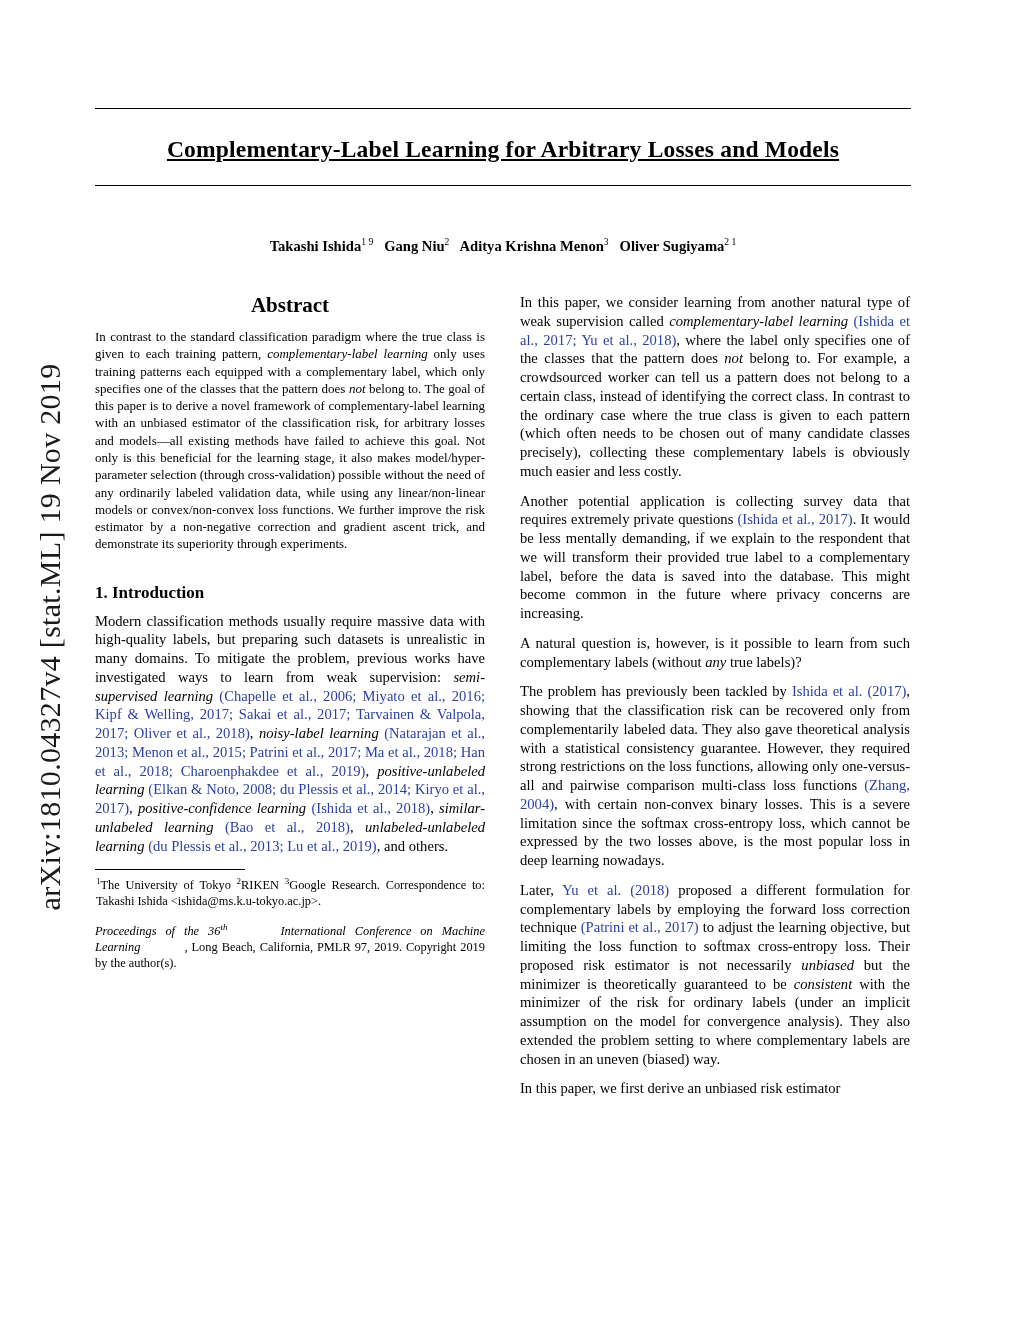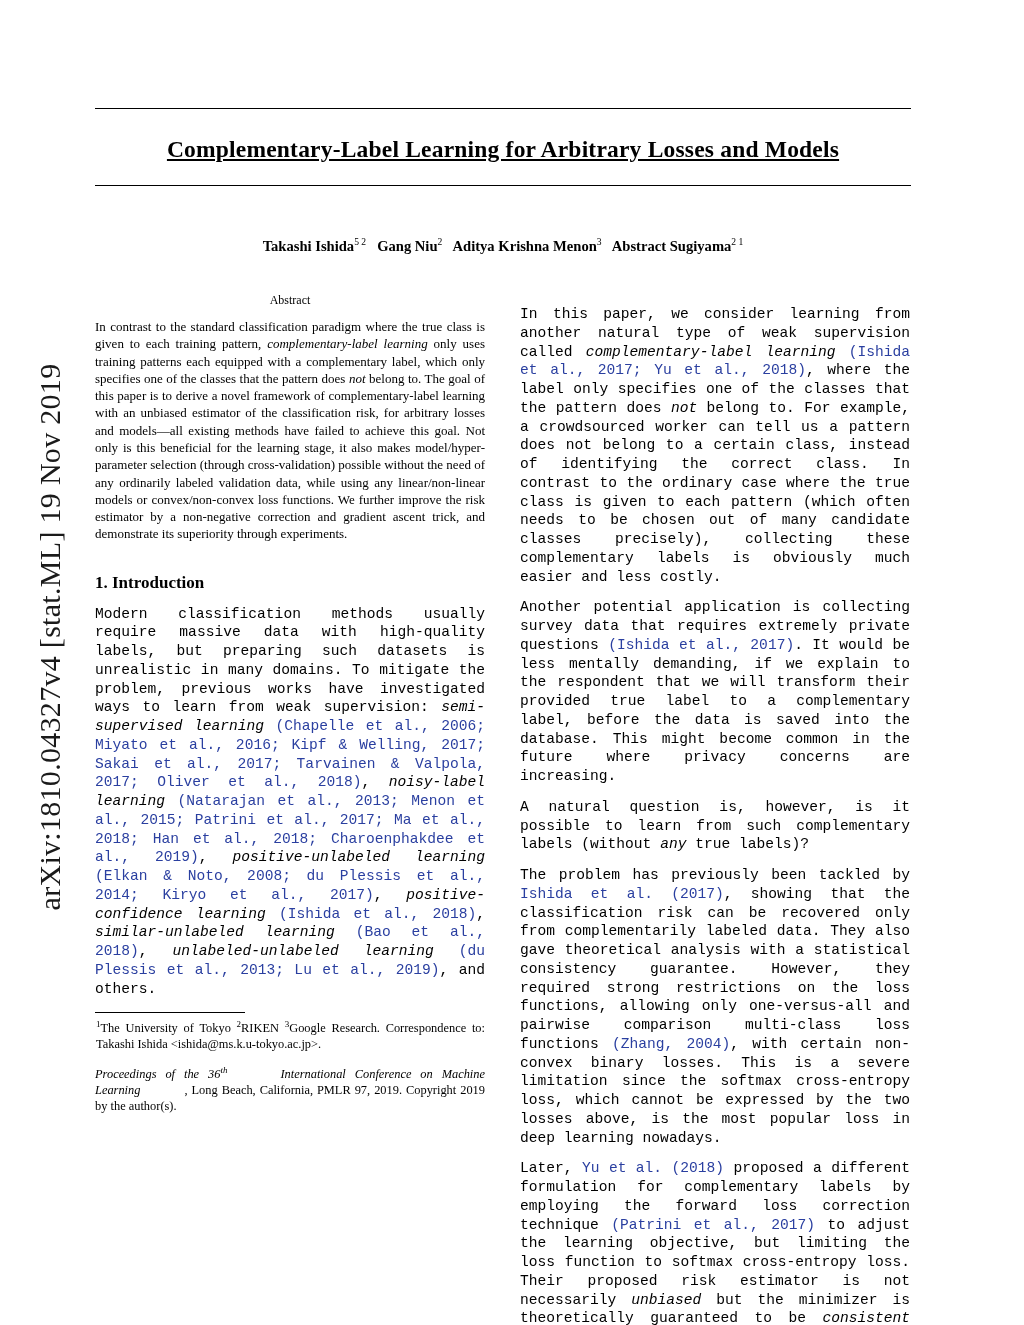--- a/index.html
+++ b/index.html
@@ -67,31 +67,30 @@
   .columns {
     display: flex;
     gap: 35px;
     margin-top: 38px;
   }
   .col {
     width: 390px;
   }
   .abstract-head {
     text-align: center;
-    font-size: 12px;
-    font-weight: normal;
+    font-size: 21px;
+    font-weight: bold;
     margin-bottom: 10px;
   }
   p.body {
     font-size: 14.6px;
     line-height: 1.285;
     text-align: justify;
-    margin: 12px 0 11px 0;
+    margin: 0 0 11px 0;
     hyphens: auto;
-    font-family: Liberation Mono, monospace;
   }
   p.abs {
     font-size: 13px;
     line-height: 1.33;
     text-align: justify;
     margin: 0;
     hyphens: auto;
   }
   .section-head {
     font-size: 17px;
@@ -136,24 +135,24 @@
 
   <div class="content">
 
     <div class="rule"></div>
 
     <div class="title">Complementary-Label Learning for Arbitrary Losses and Models</div>
 
     <div class="rule"></div>
 
     <div class="authors">
-      <span>Takashi Ishida</span><sup>5 2</sup>&nbsp;&nbsp;
+      <span>Takashi Ishida</span><sup>1 9</sup>&nbsp;&nbsp;
       <span>Gang Niu</span><sup>2</sup>&nbsp;&nbsp;
       <span>Aditya Krishna Menon</span><sup>3</sup>&nbsp;&nbsp;
-      <span>Abstract Sugiyama</span><sup>2 1</sup>
+      <span>Oliver Sugiyama</span><sup>2 1</sup>
     </div>
 
     <div class="columns">
 
       <div class="col">
 
         <div class="abstract-head">Abstract</div>
 
         <p class="abs">
           In contrast to the standard classification paradigm where the true class is given to each training pattern, <em>complementary-label learning</em> only uses training patterns each equipped with a complementary label, which only specifies one of the classes that the pattern does <em>not</em> belong to. The goal of this paper is to derive a novel framework of complementary-label learning with an unbiased estimator of the classification risk, for arbitrary losses and models—all existing methods have failed to achieve this goal. Not only is this beneficial for the learning stage, it also makes model/hyper-parameter selection (through cross-validation) possible without the need of any ordinarily labeled validation data, while using any linear/non-linear models or convex/non-convex loss functions. We further improve the risk estimator by a non-negative correction and gradient ascent trick, and demonstrate its superiority through experiments.

